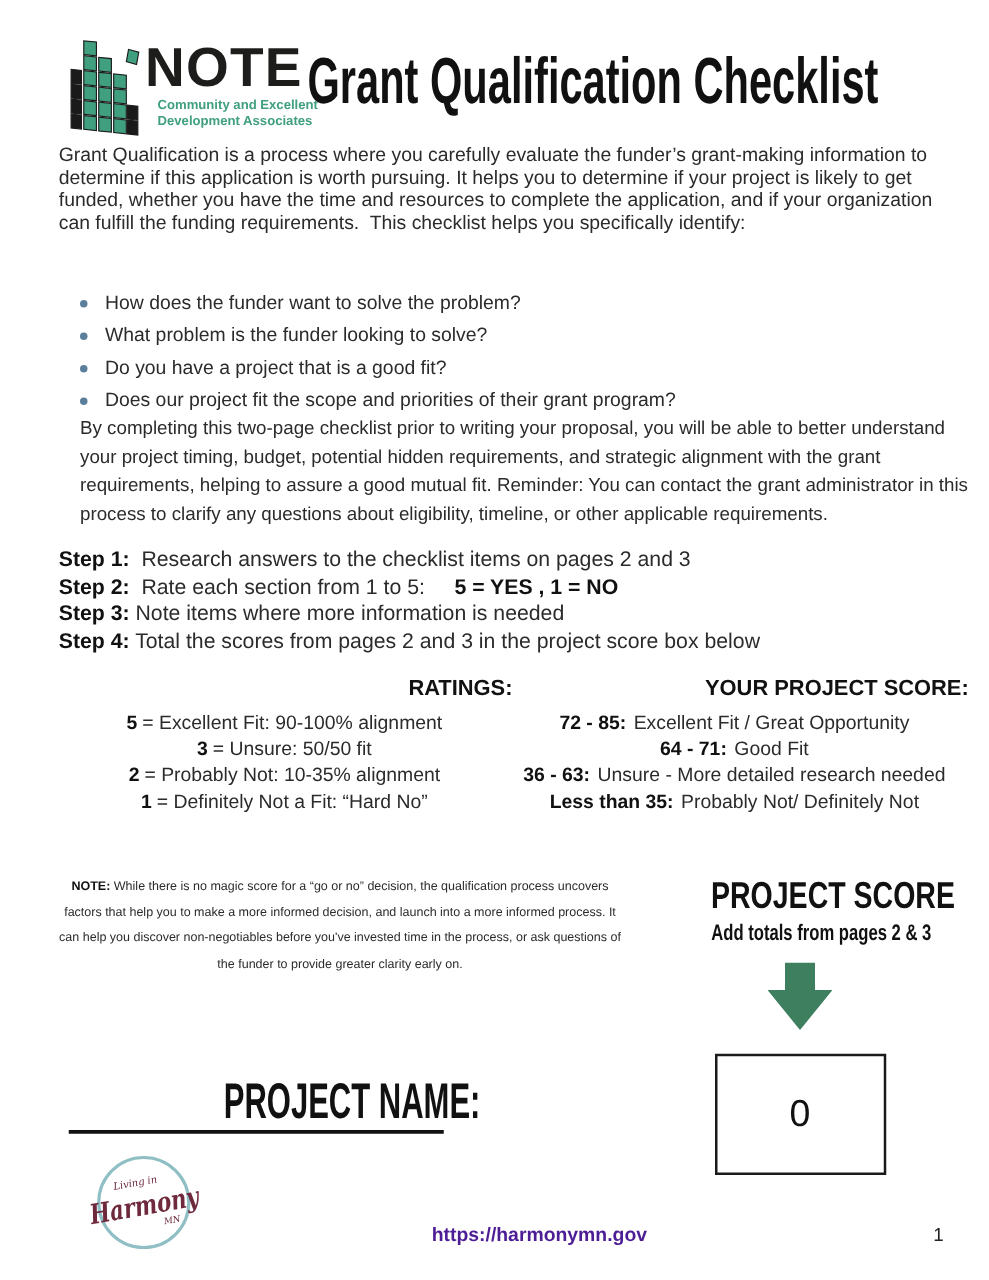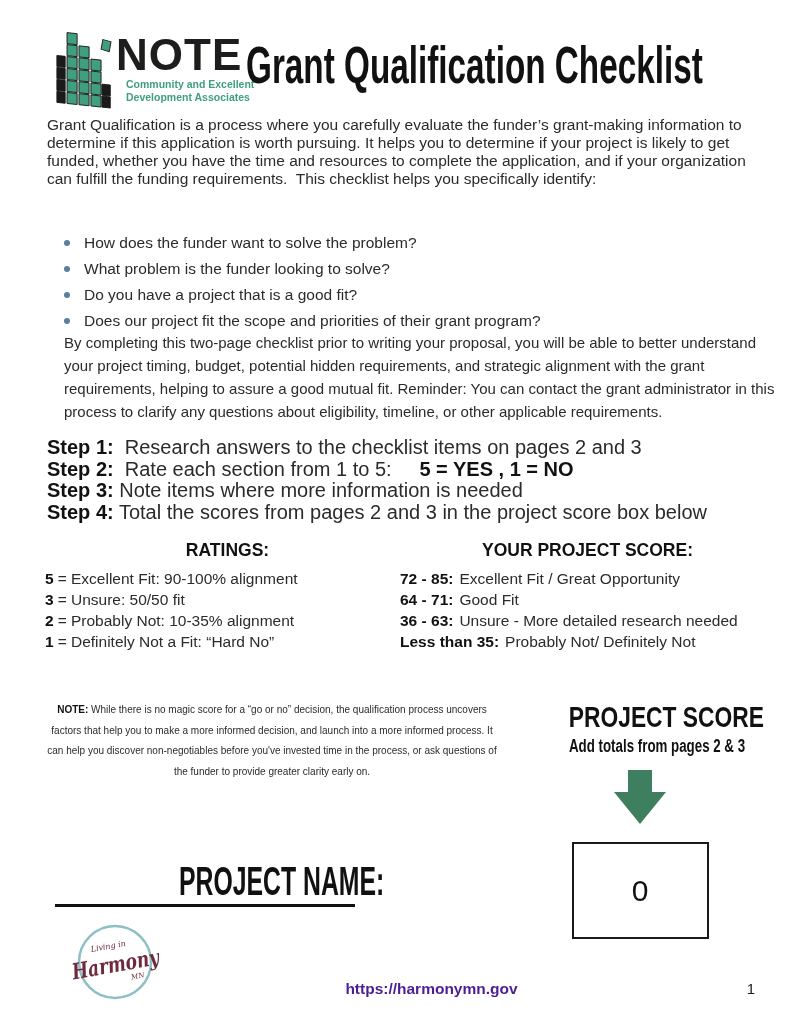--- a/index.html
+++ b/index.html
@@ -16,28 +16,28 @@
     position:absolute;left:246px;top:34px;margin:0;font-size:52px;line-height:62px;
     font-weight:bold;color:#111;white-space:nowrap;
     transform:scaleX(0.64);transform-origin:left center;
   }
   
   .intro{position:absolute;left:47px;top:116px;width:708px;margin:0;font-size:15.5px;line-height:18px;white-space:pre-wrap;}
   .bullets{position:absolute;left:62px;top:230px;margin:0;padding:0;list-style:none;font-size:15.5px;line-height:26px;}
   .bullets li{position:relative;padding-left:22px;}
   .dot{position:absolute;left:2px;top:10px;width:6px;height:6px;border-radius:50%;background:#5b7e9b;}
   .para2{position:absolute;left:64px;top:331px;width:712px;margin:0;font-size:15px;line-height:23px;}
-  .steps{position:absolute;left:47px;top:437px;font-size:20px;line-height:21.5px;}
+  .steps{position:absolute;left:47px;top:437px;font-size:17px;line-height:21.5px;}
   .steps b,.ratings b,.legend b,.note b{color:#111;}
   .pre{white-space:pre-wrap;}
   
   .ratings{position:absolute;left:45px;top:540px;width:365px;}
   .legend{position:absolute;left:400px;top:540px;width:375px;}
-  .col-heading{font-size:17.5px;font-weight:bold;color:#111;text-align:center;margin:0 0 7px 0;}
-  .ratings .row,.legend .row{font-size:15.5px;line-height:21px;}
+  .col-heading{font-size:17.5px;font-weight:bold;color:#111;text-align:right;margin:0 0 7px 0;}
+  .ratings .row,.legend .row{font-size:15.5px;line-height:21px;text-align:center;}
   .legend .row span{margin-left:6px;}
   .ratings .row span{margin-left:4px;}
   
   .note{position:absolute;left:47px;top:700px;width:450px;margin:0;font-size:10px;line-height:20.6px;text-align:center;}
   .score-panel{position:absolute;left:538px;top:700px;width:204px;text-align:center;}
   .cond-c{display:inline-block;white-space:nowrap;transform-origin:center;}
   .sp-heading{font-size:30px;line-height:34px;font-weight:bold;color:#111;transform:scaleX(0.76);}
   .sp-sub{font-size:18px;line-height:24px;font-weight:bold;color:#111;transform:scaleX(0.74);}
   .arrow-svg{margin-top:12px;}
   .score-box{

